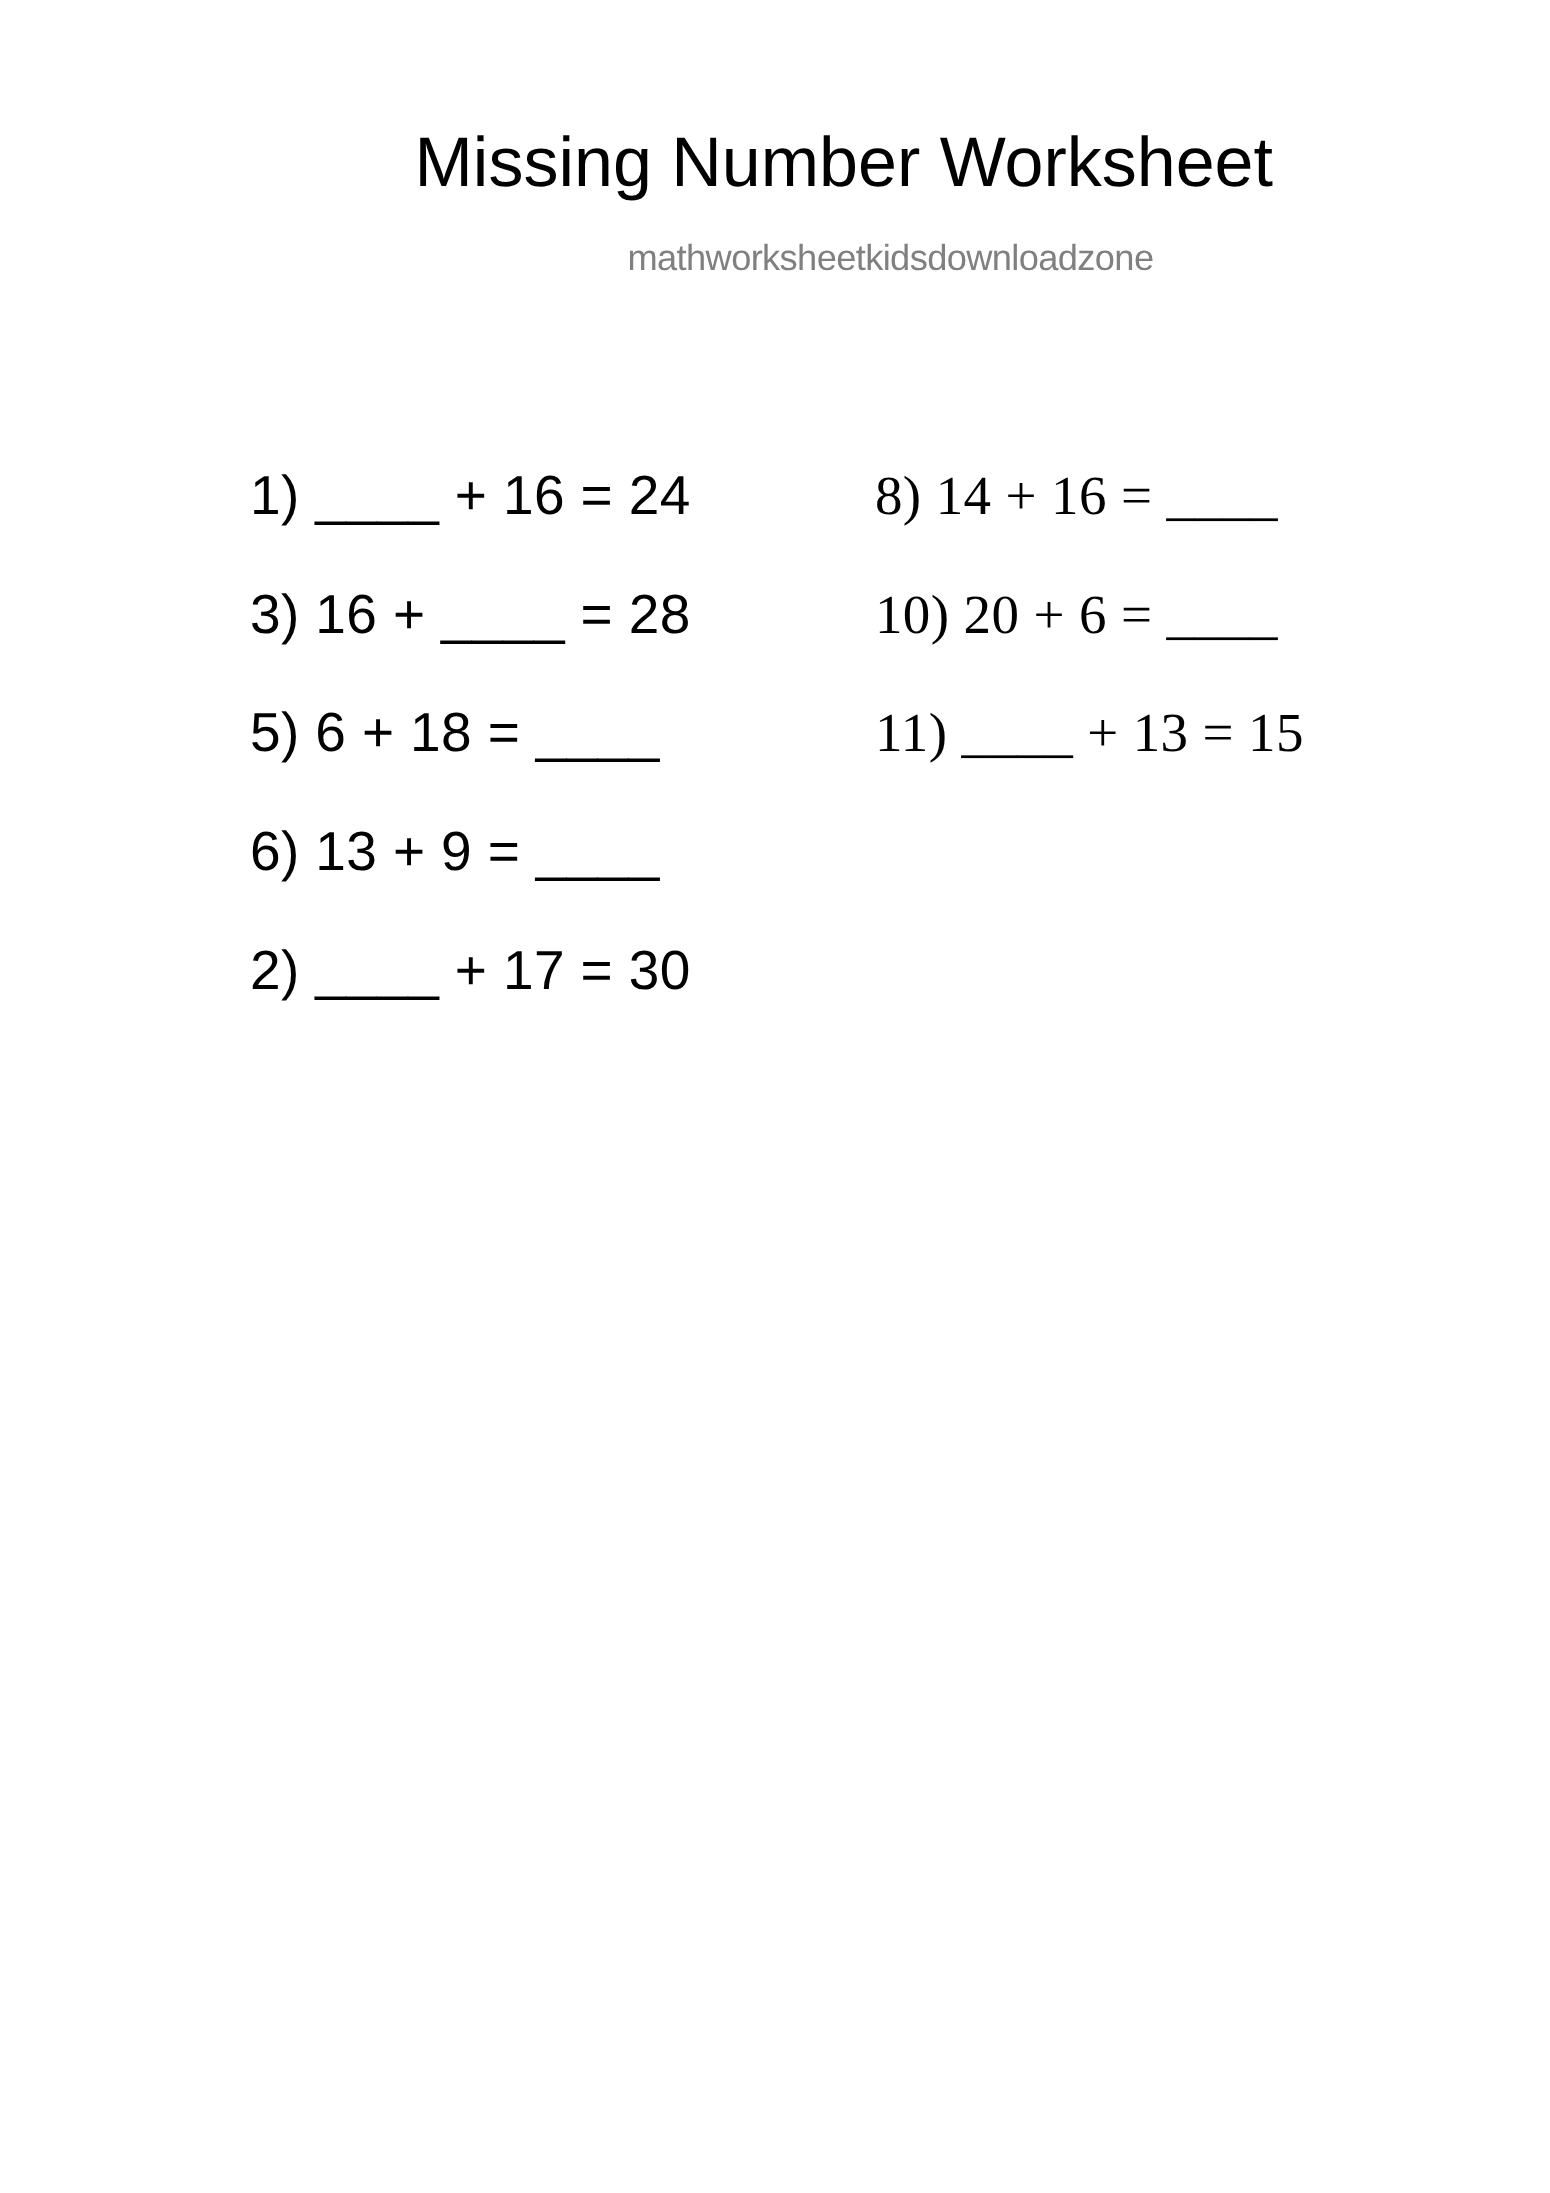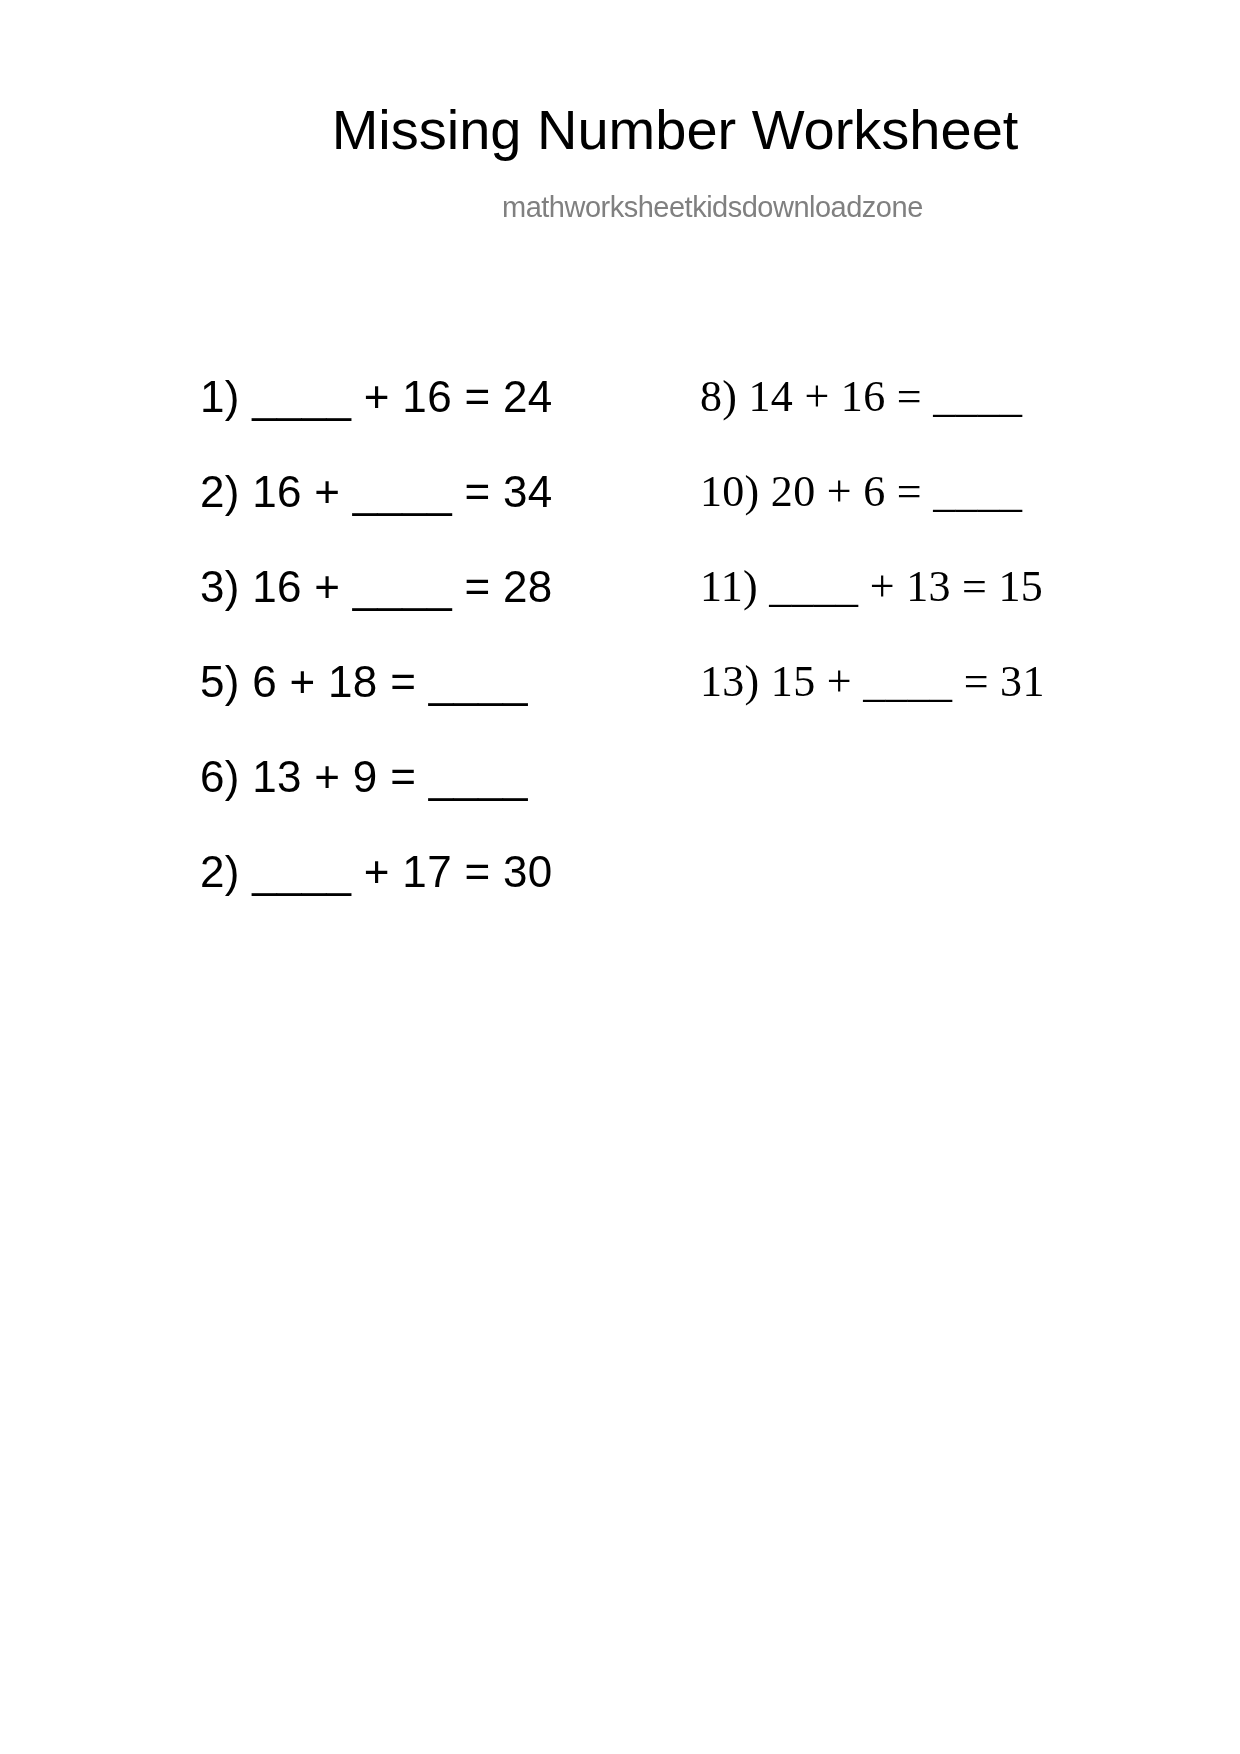--- a/index.html
+++ b/index.html
@@ -54,25 +54,23 @@
     }
   </style>
 </head>
 <body>
 
 <h1 class="title">Missing Number Worksheet</h1>
 <div class="subtitle">mathworksheetkidsdownloadzone</div>
 
 <div class="col col-left">
   <div class="problem">1) ____ + 16 = 24</div>
-  <div class="problem">2) 16 + ____ = 34</div>
   <div class="problem">3) 16 + ____ = 28</div>
   <div class="problem">5) 6 + 18 = ____</div>
   <div class="problem">6) 13 + 9 = ____</div>
   <div class="problem">2) ____ + 17 = 30</div>
 </div>
 
 <div class="col col-right">
   <div class="problem">8) 14 + 16 = ____</div>
   <div class="problem">10) 20 + 6 = ____</div>
   <div class="problem">11) ____ + 13 = 15</div>
-  <div class="problem">13) 15 + ____ = 31</div>
 </div>
 
 </body></html>

